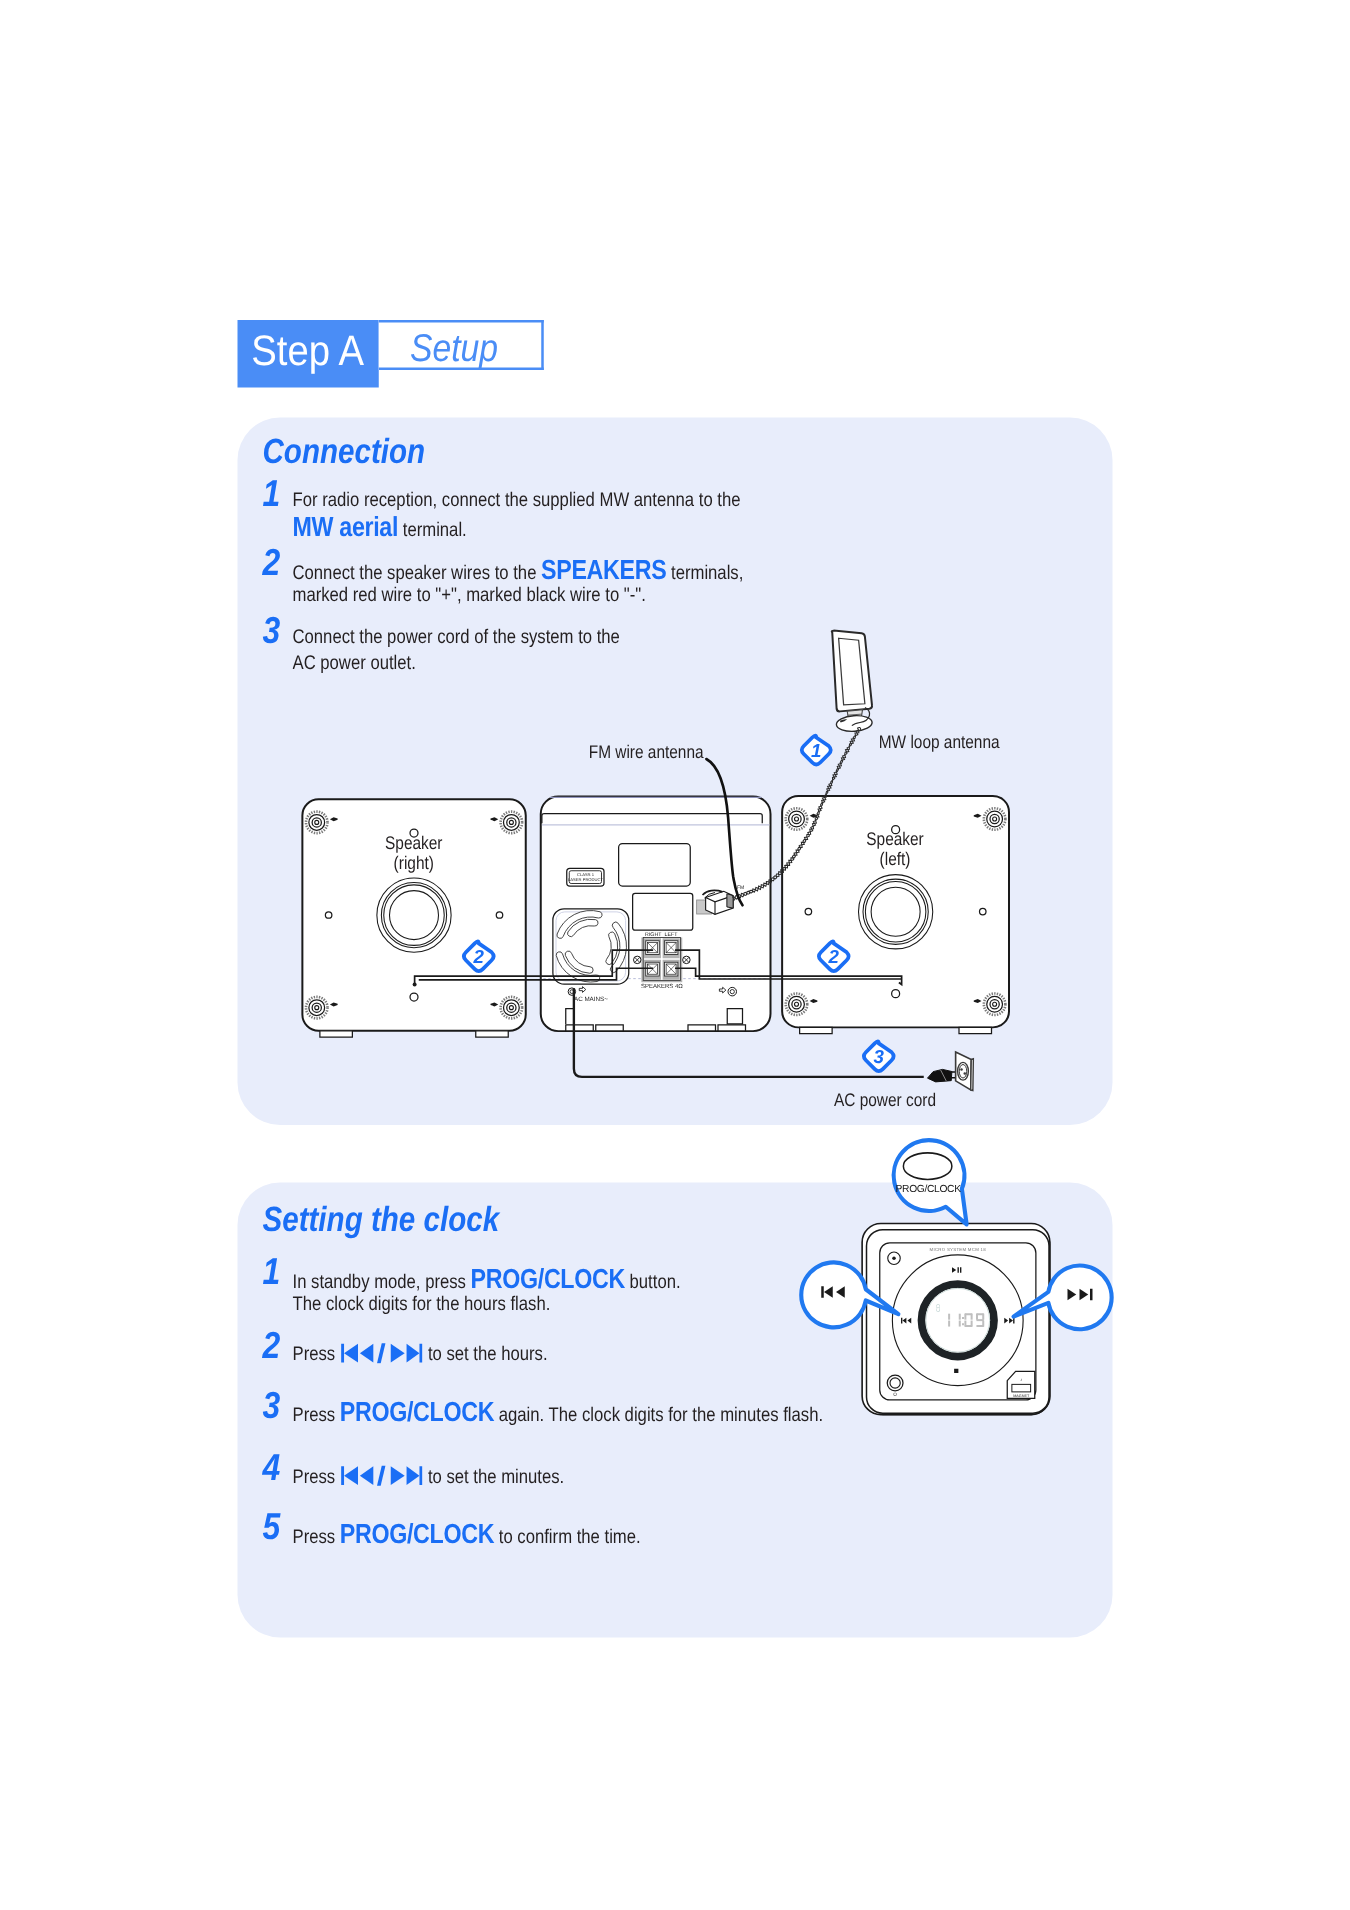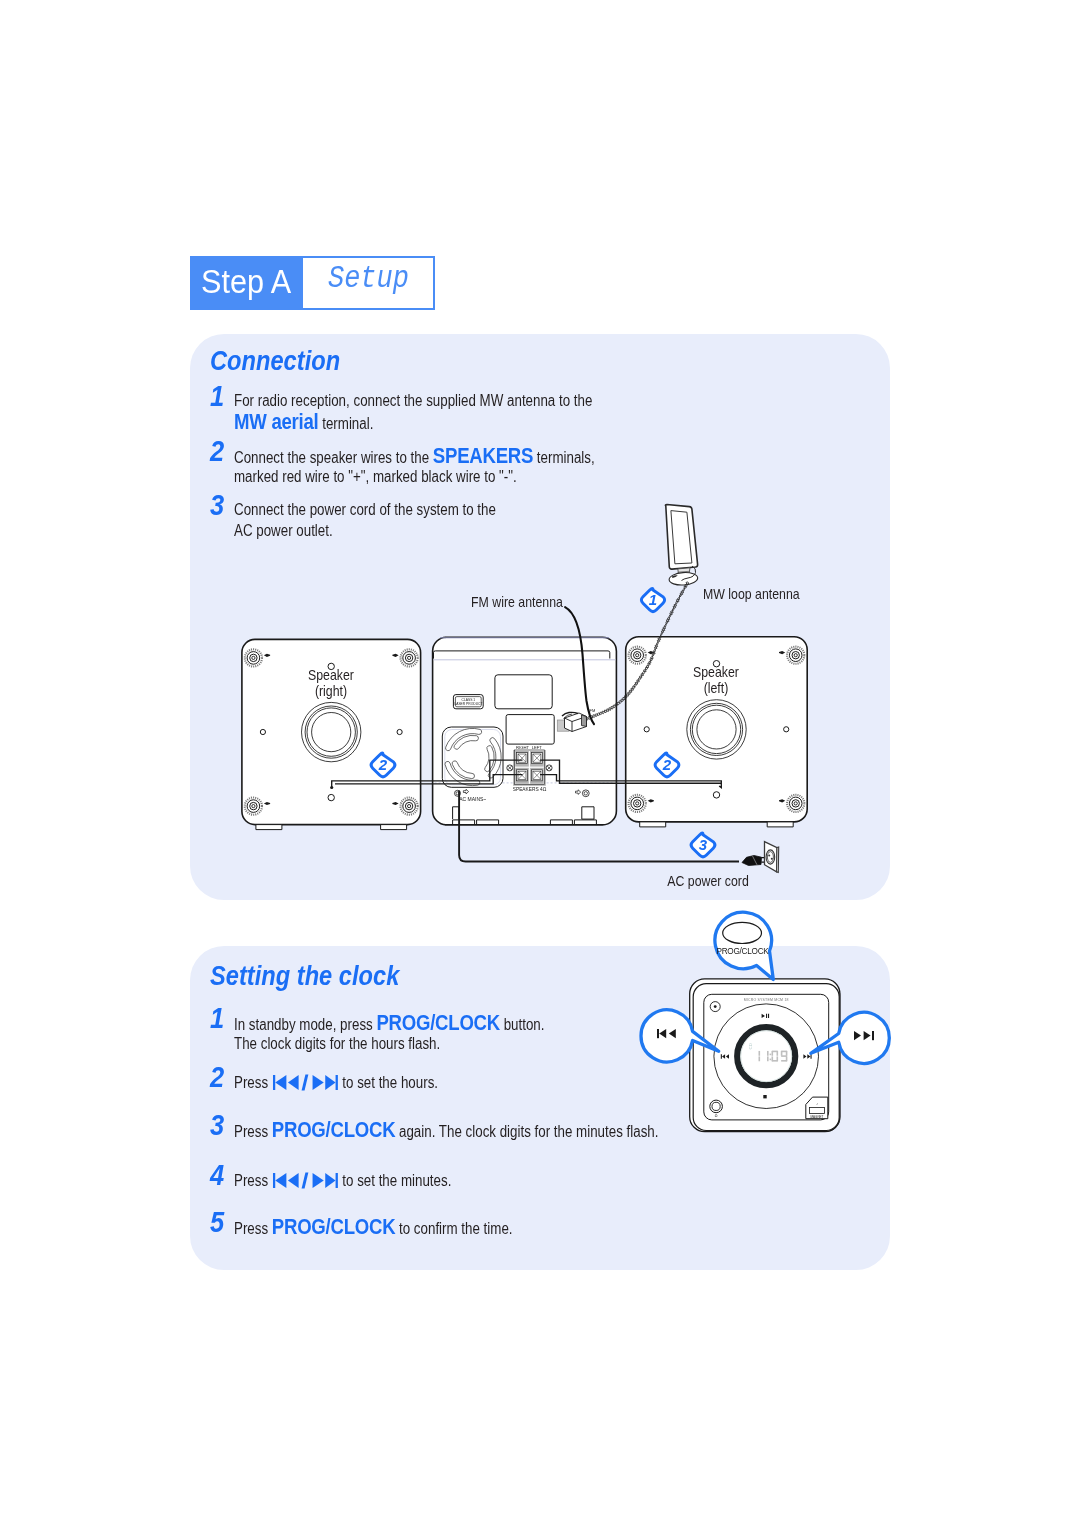--- a/index.html
+++ b/index.html
@@ -3,26 +3,26 @@
 <meta charset="utf-8">
 <title>Setup</title>
 <style>
   html,body{margin:0;padding:0;}
   body{width:1080px;height:1528px;background:#ffffff;font-family:"Liberation Sans",sans-serif;overflow:hidden;position:relative;}
   .page{position:absolute;inset:0;}
   
   .step-header{position:absolute;left:190px;top:256px;width:245px;height:54px;}
   .step-left{position:absolute;left:0;top:0;width:113px;height:54px;background:#4a8df6;}
   .step-left span{position:absolute;left:11px;top:8px;color:#fff;font-size:34px;line-height:1;transform:scaleX(0.9) translateZ(0);transform-origin:left top;white-space:nowrap;}
-  .step-right{position:absolute;left:113px;top:0;width:132px;height:54px;background:#fff;border:2.2px solid #4a8df6;border-left:none;box-sizing:border-box;font-family:Liberation Mono, monospace;}
+  .step-right{position:absolute;left:113px;top:0;width:132px;height:40px;background:#fff;border:2.2px solid #4a8df6;border-left:none;box-sizing:border-box;}
   .step-right span{position:absolute;left:25px;top:5px;color:#4a8df6;font-style:italic;font-size:31px;line-height:1;transform:scaleX(0.87) translateZ(0);transform-origin:left top;white-space:nowrap;}
   
   .panel{position:absolute;background:#e8edfb;border-radius:34px;}
   #panel-connection{left:190px;top:334px;width:700px;height:566px;}
-  #panel-clock{left:190px;top:946px;width:700px;height:324px;}
+  #panel-clock{left:190px;top:946px;width:700px;height:364px;}
   .sec-title{position:absolute;color:#1a6ef5;font-style:italic;font-weight:bold;font-size:28px;transform:scaleX(0.845) translateZ(0);transform-origin:left top;white-space:nowrap;}
   .steps{position:absolute;}
   .step-num{position:absolute;left:0;color:#1a6ef5;font-style:italic;font-weight:bold;font-size:30px;line-height:1;transform:scaleX(0.85) translateZ(0);transform-origin:left top;}
   .step-text{position:absolute;font-size:15.8px;color:#231f20;line-height:21px;white-space:nowrap;transform:scaleX(0.845) translateZ(0);transform-origin:left top;}
   .hl{color:#1a6ef5;font-weight:bold;}
   .big{font-size:22px;letter-spacing:-0.3px;}
   .navglyph{display:inline-block;vertical-align:baseline;width:77px;height:17px;position:relative;top:3px;margin:0 1px;}
   .dlabel{position:absolute;font-size:14.6px;color:#231f20;line-height:16px;white-space:nowrap;transform:scaleX(0.845) translateZ(0);transform-origin:left top;text-align:center;}
   .dlabel.c{transform:scaleX(0.845) translateZ(0);transform-origin:center top;}
   #tip-box{position:absolute;left:707px;top:411px;width:182px;height:132px;background:#b6cbfa;border-radius:22px;}

